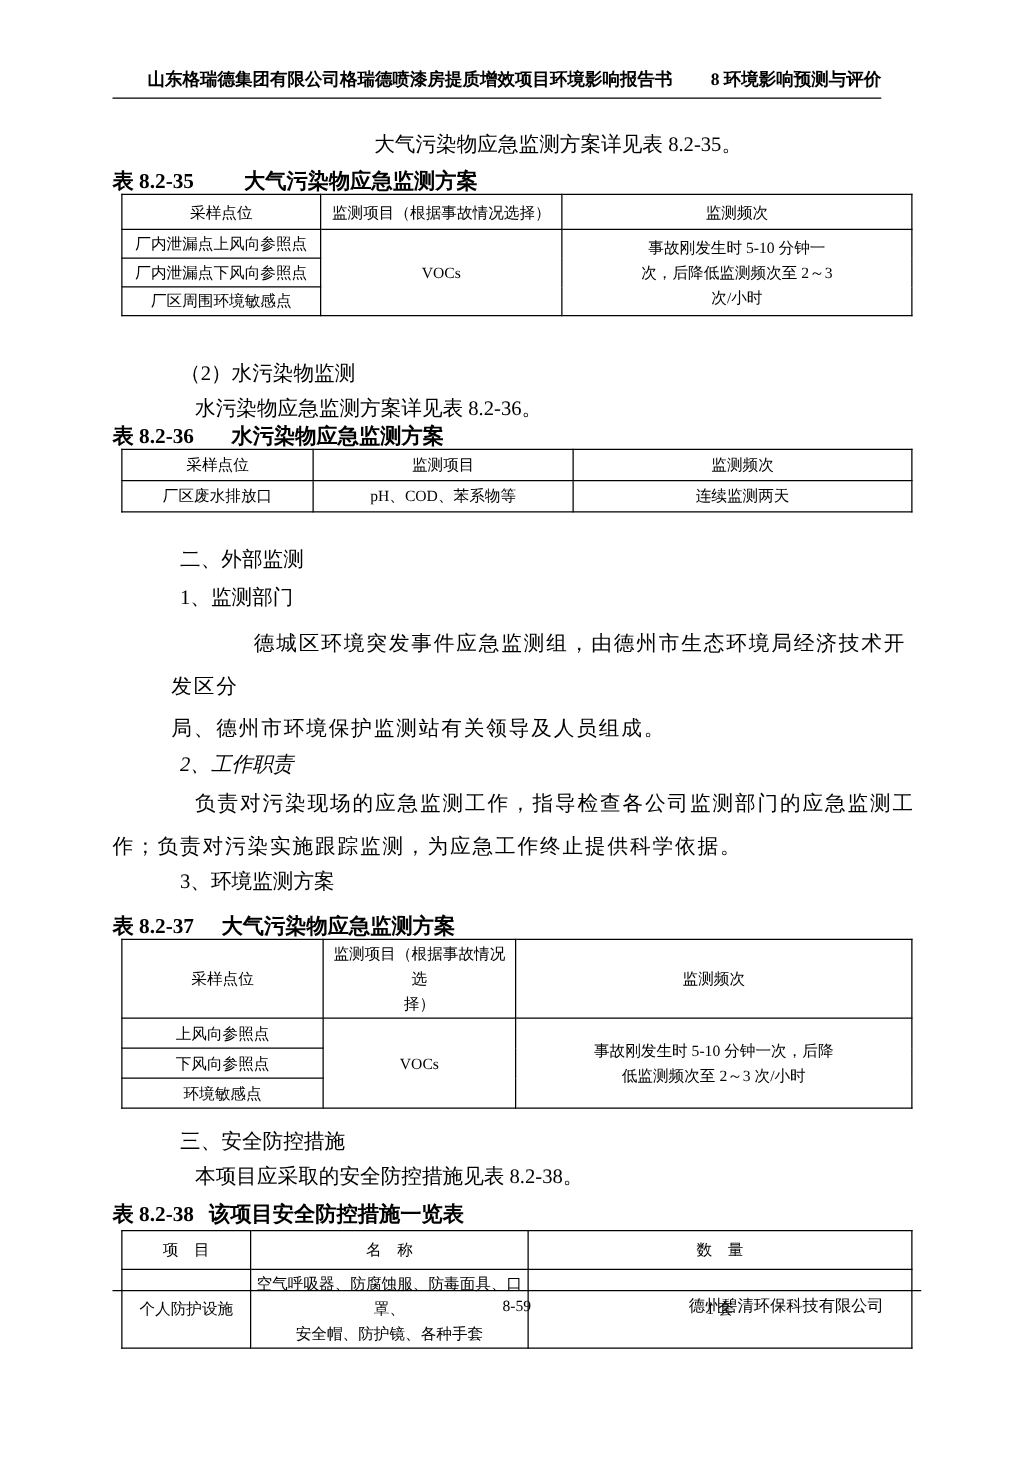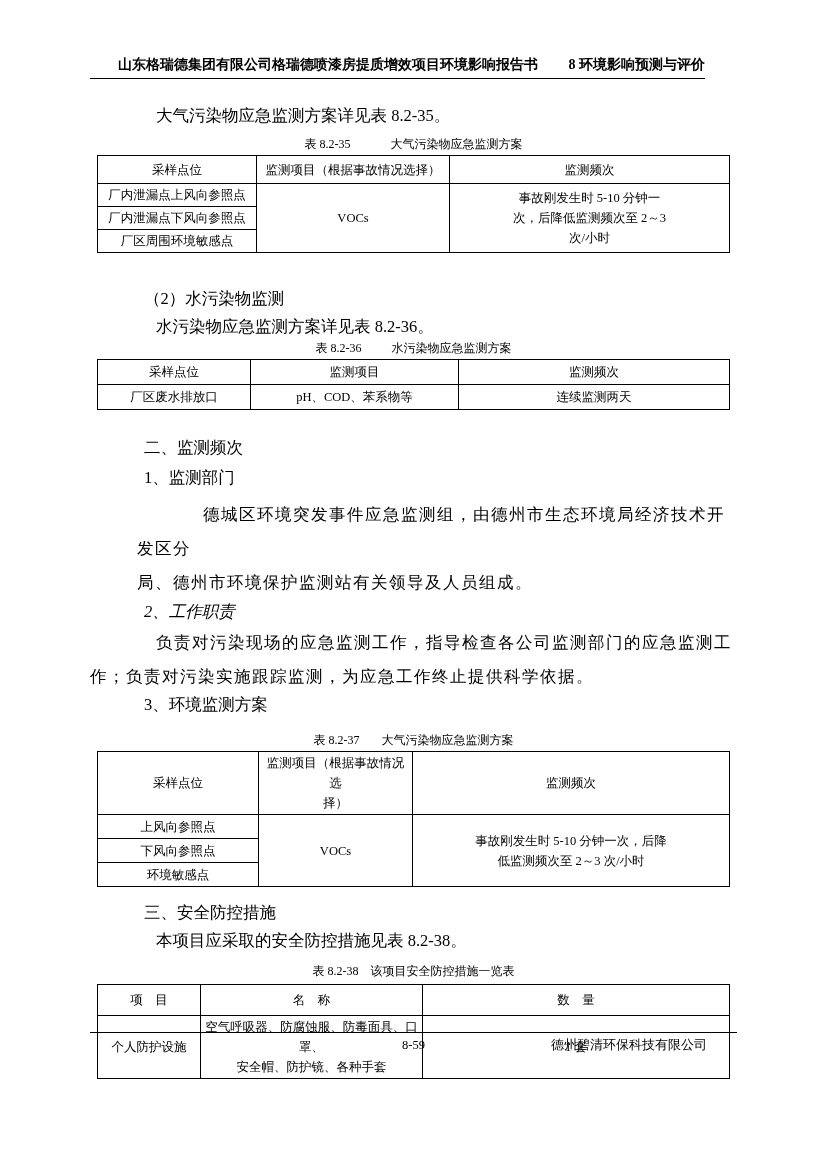--- a/index.html
+++ b/index.html
@@ -29,21 +29,21 @@
     margin:0;font-size:16.5px;line-height:22px;text-indent:66px;
   }
   .para-long{
     margin:0;font-size:16.5px;line-height:34px;text-indent:66px;
     letter-spacing:1.5px;white-space:pre-line;text-align:left;
   }
   .heading{
     margin:0;font-size:16.5px;line-height:22px;text-indent:54px;font-weight:normal;
   }
   .tbl-caption{
-    margin:0;font-size:12px;line-height:21px;font-weight:normal;text-align:center;
+    margin:0;font-size:17px;line-height:21px;font-weight:bold;text-align:left;
   }
   .cap-gap-lg{display:inline-block;width:40px;}
   .cap-gap-md{display:inline-block;width:30px;}
   .cap-gap-sm{display:inline-block;width:22px;}
   .cap-gap-xs{display:inline-block;width:12px;}
   
   table.tbl{
     border-collapse:collapse;table-layout:fixed;
     width:632px;margin-left:7px;
   }
@@ -55,21 +55,21 @@
     overflow:hidden;
   }
   .pre{white-space:pre-line;}
   .small-cell{font-size:11px;line-height:17px;}
   
   .t35 tr.hdr{height:28px;} .t35 tr.row{height:23px;}
   .t36 tr.hdr{height:25px;} .t36 tr.row{height:25px;}
   .t37 tr.hdr{height:46px;} .t37 tr.row{height:24px;}
   .t38 tr.hdr{height:31px;} .t38 tr.row{height:52px;}
   
-  .mt-p1{margin-top:26px;}
+  .mt-p1{margin-top:26px;text-align:center;}
   .mt-cap35{margin-top:7px;}
   .mt-hwater{margin-top:35px;}
   .mt-p36{margin-top:6px;}
   .mt-cap36{margin-top:0px;}
   .mt-hext{margin-top:27px;}
   .mt-hdept{margin-top:8px;}
   .mt-pdept{margin-top:9px;margin-left:47px;}
   .mt-hduty{margin-top:1px;font-style:italic;}
   .mt-pduty{margin-top:3px;}
   .mt-hplan{margin-top:0px;}
@@ -152,21 +152,21 @@
           <td>监测频次</td>
         </tr>
         <tr class="row">
           <td>厂区废水排放口</td>
           <td>pH、COD、苯系物等</td>
           <td>连续监测两天</td>
         </tr>
       </tbody>
     </table>
 
-    <p class="heading mt-hext">二、监测频次</p>
+    <p class="heading mt-hext">二、外部监测</p>
     <p class="heading mt-hdept">1、监测部门</p>
     <p class="para-long mt-pdept">德城区环境突发事件应急监测组，由德州市生态环境局经济技术开发区分
 局、德州市环境保护监测站有关领导及人员组成。</p>
     <p class="heading mt-hduty">2、工作职责</p>
     <p class="para-long mt-pduty">负责对污染现场的应急监测工作，指导检查各公司监测部门的应急监测工
 作；负责对污染实施跟踪监测，为应急工作终止提供科学依据。</p>
     <p class="heading mt-hplan">3、环境监测方案</p>
 
     <p class="tbl-caption mt-cap37"><span>表 8.2-37</span><span class="cap-gap-sm"></span><span>大气污染物应急监测方案</span></p>
 

